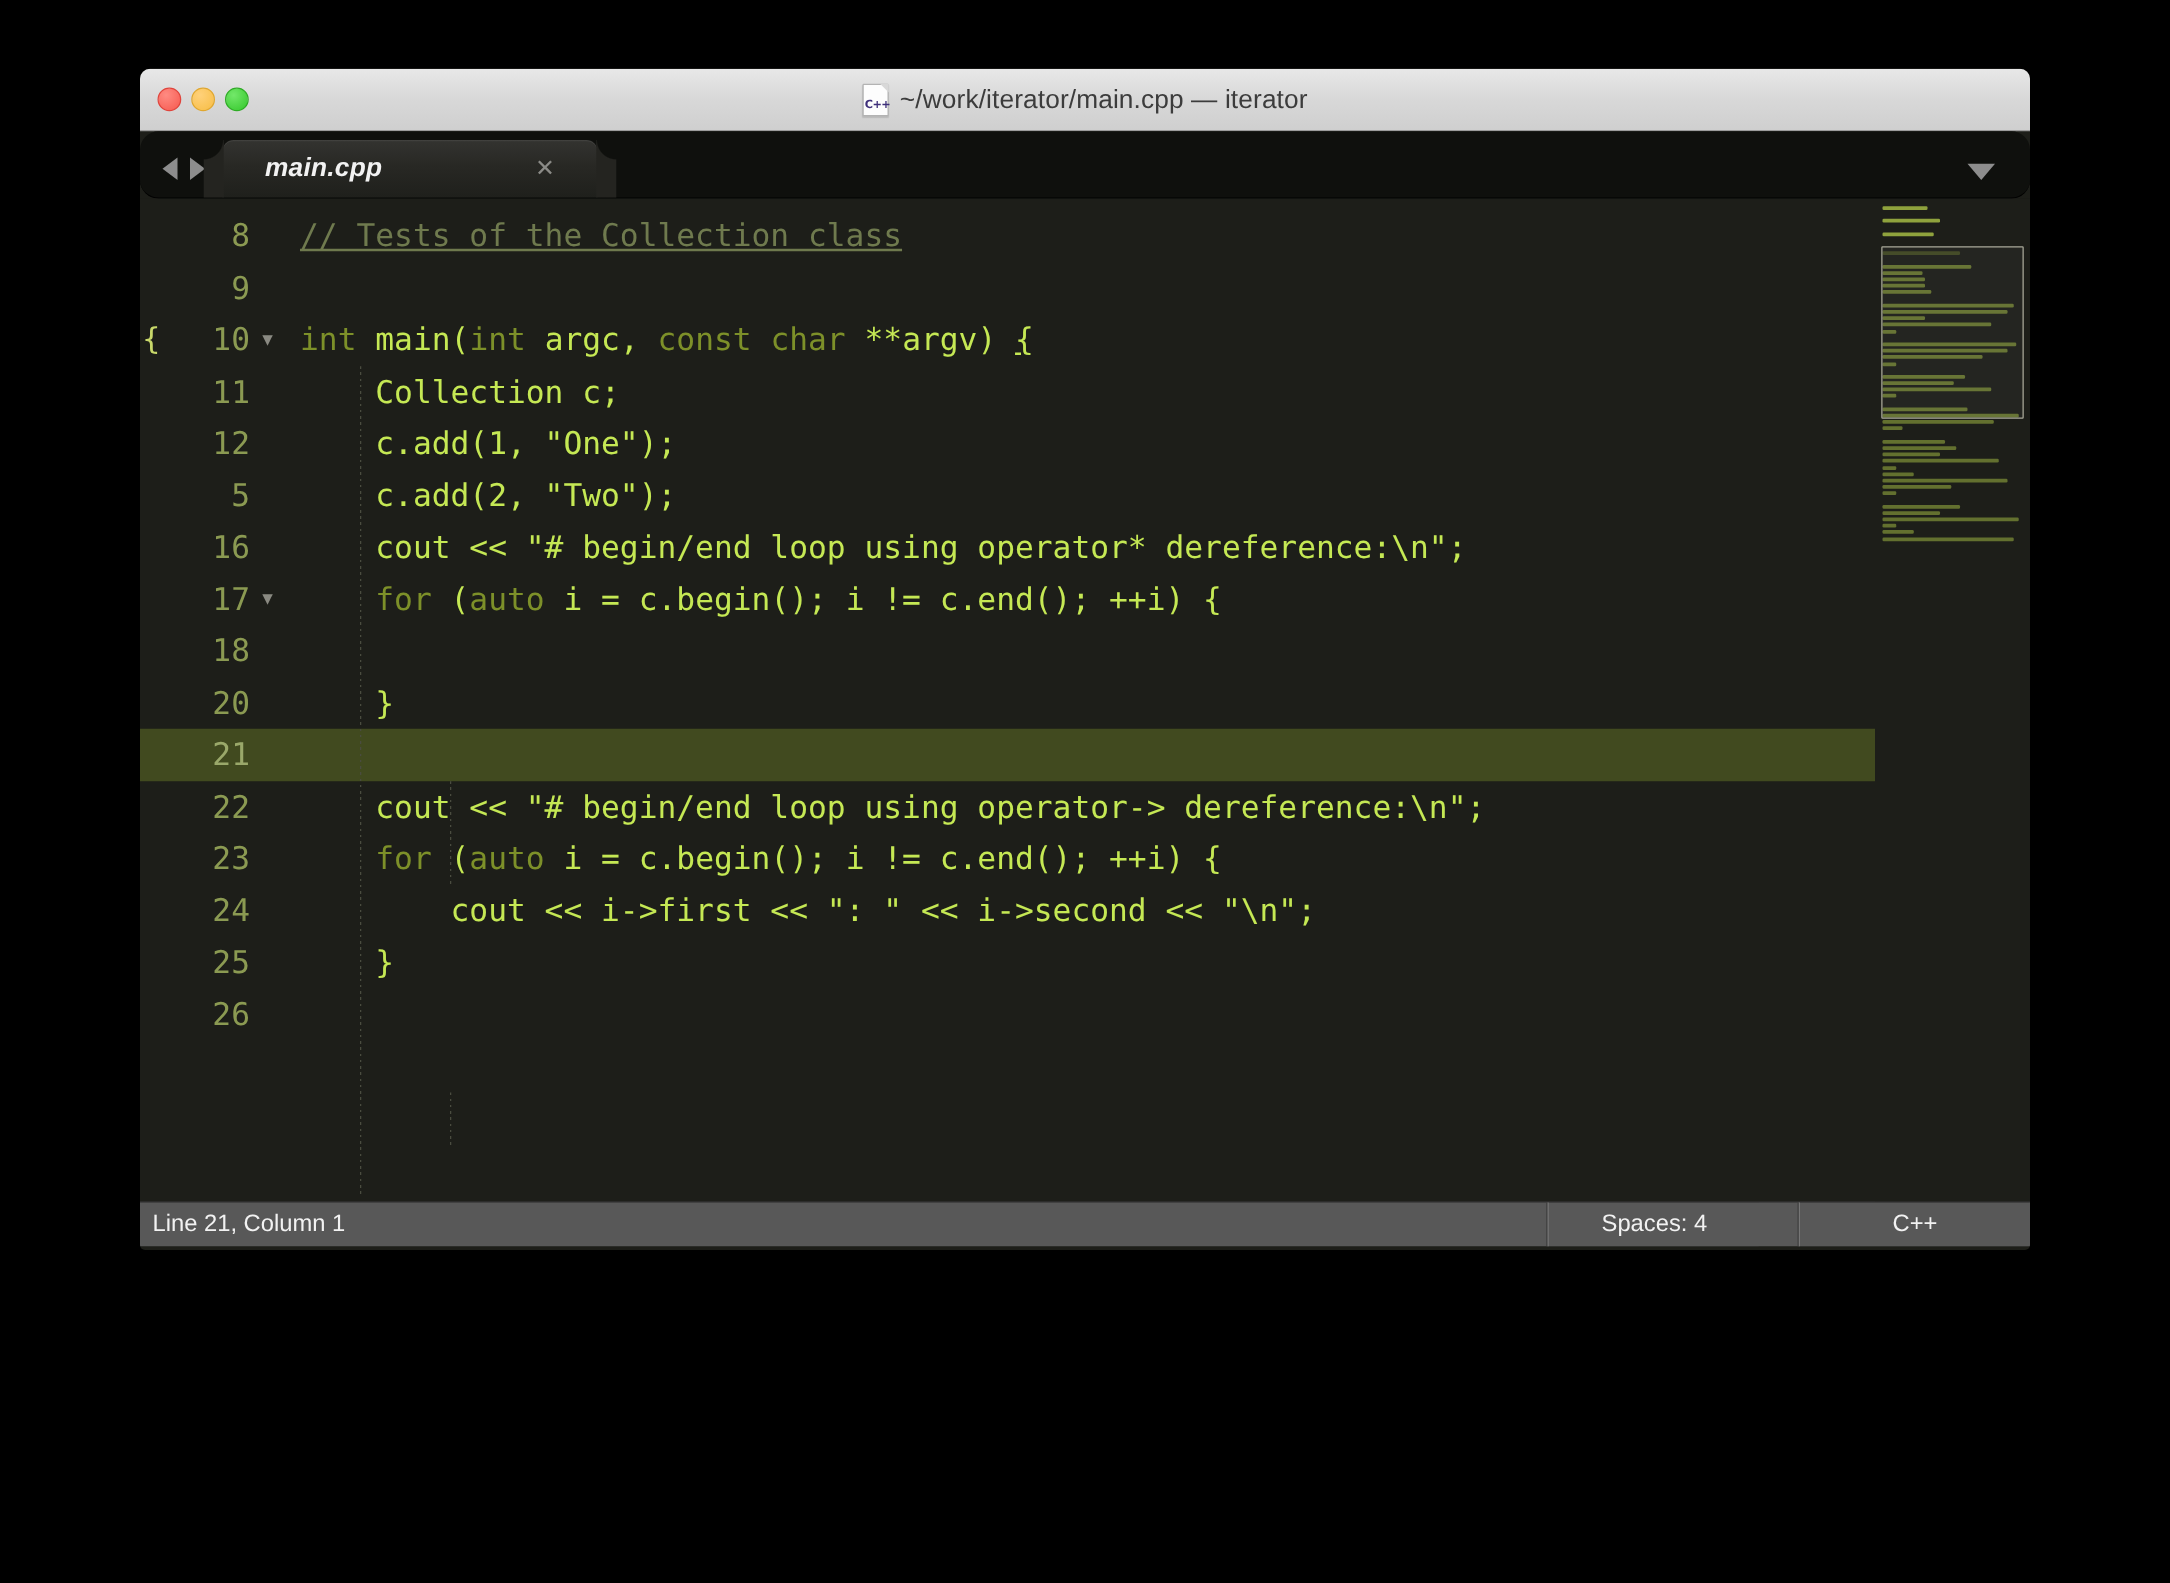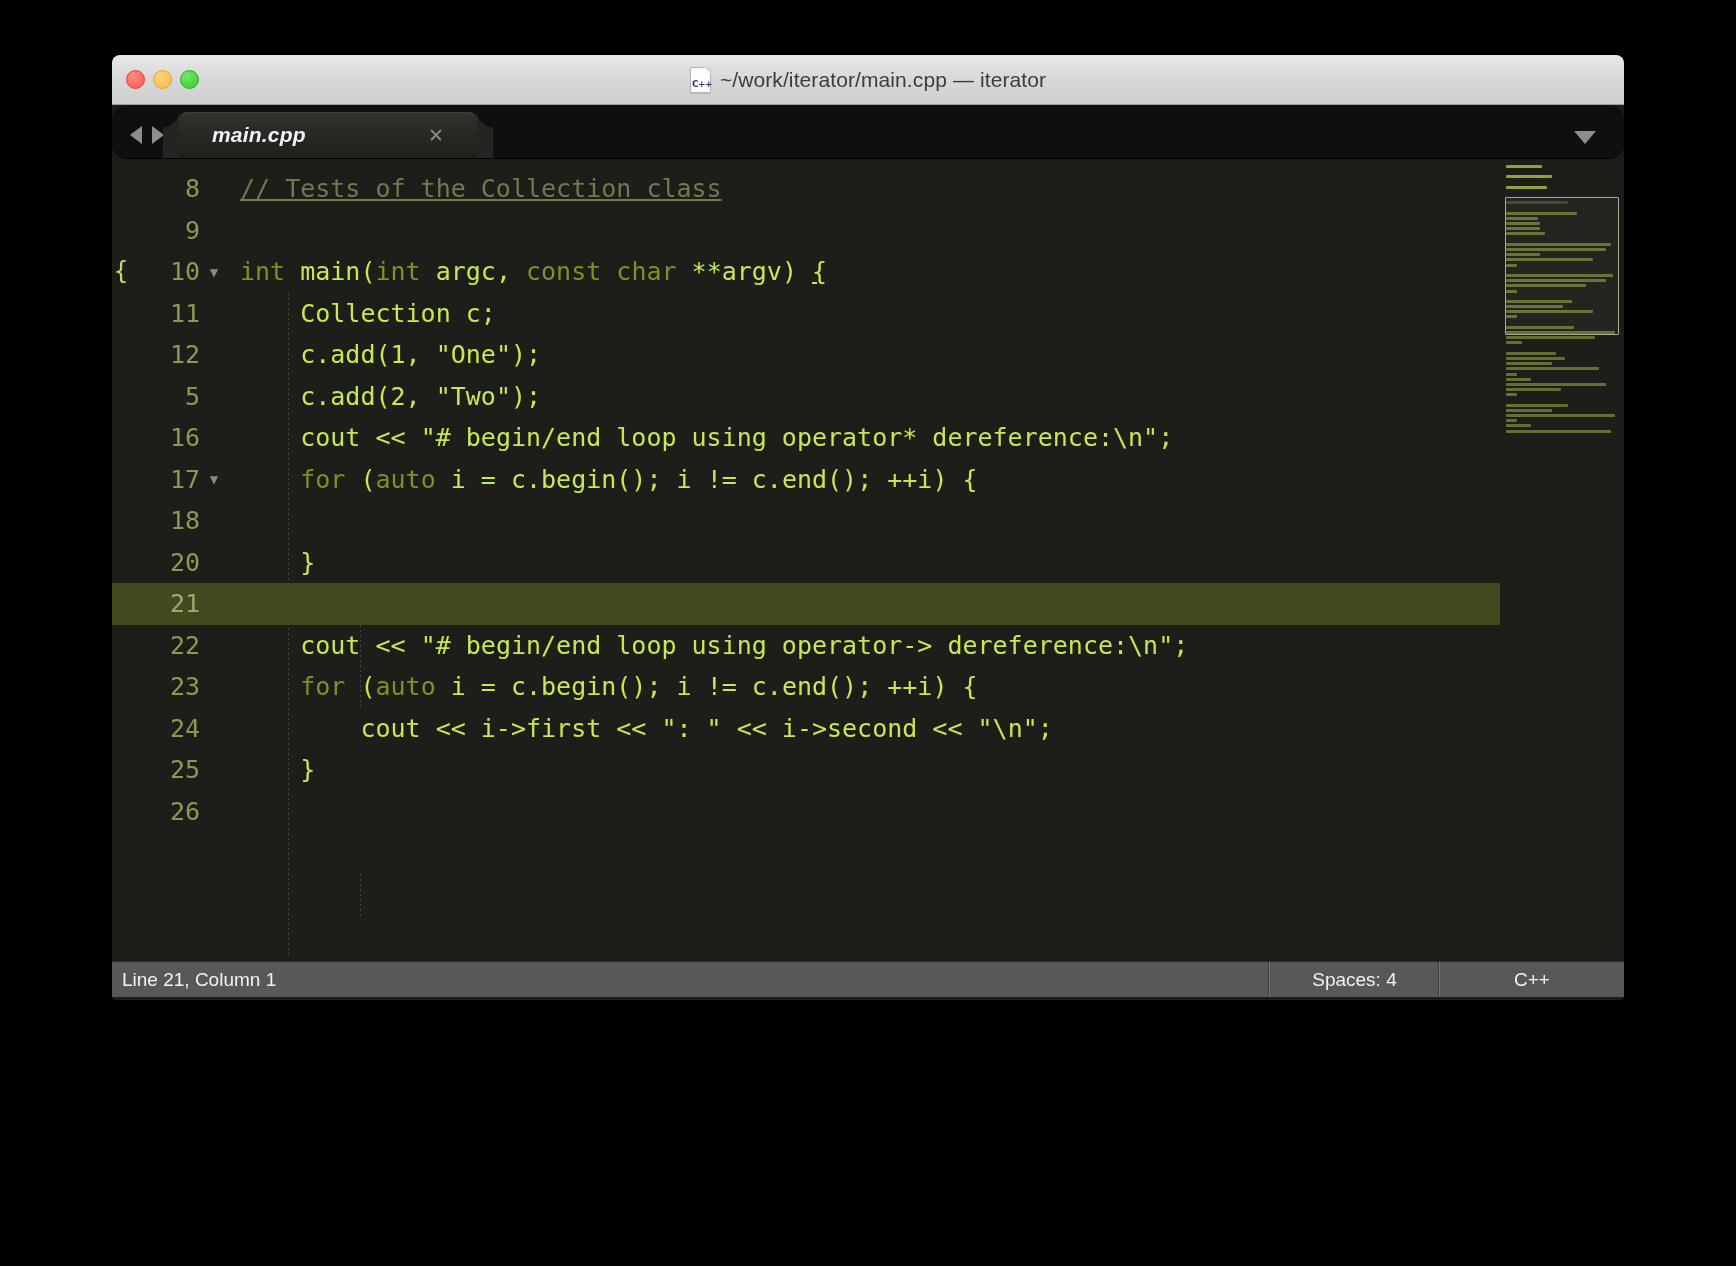--- a/index.html
+++ b/index.html
@@ -201,20 +201,21 @@
     border-top: 1px solid #2b2b2b;
     font-family: "Liberation Sans", sans-serif;
     font-size: 19px; color: #f2f2f2;
   }
   #status-left { flex: 1; padding-left: 10px; }
   .status-cell {
     height: 100%;
     display: flex; align-items: center; justify-content: center;
     border-left: 1px solid #767676;
     box-shadow: -1px 0 0 #3e3e3e;
+    margin-left: 31px;
   }
   #status-spaces { width: 170px; }
   #status-syntax { width: 185px; }
 </style>
 </head>
 <body>
 
 <div id="window">
 
   <div id="titlebar">

